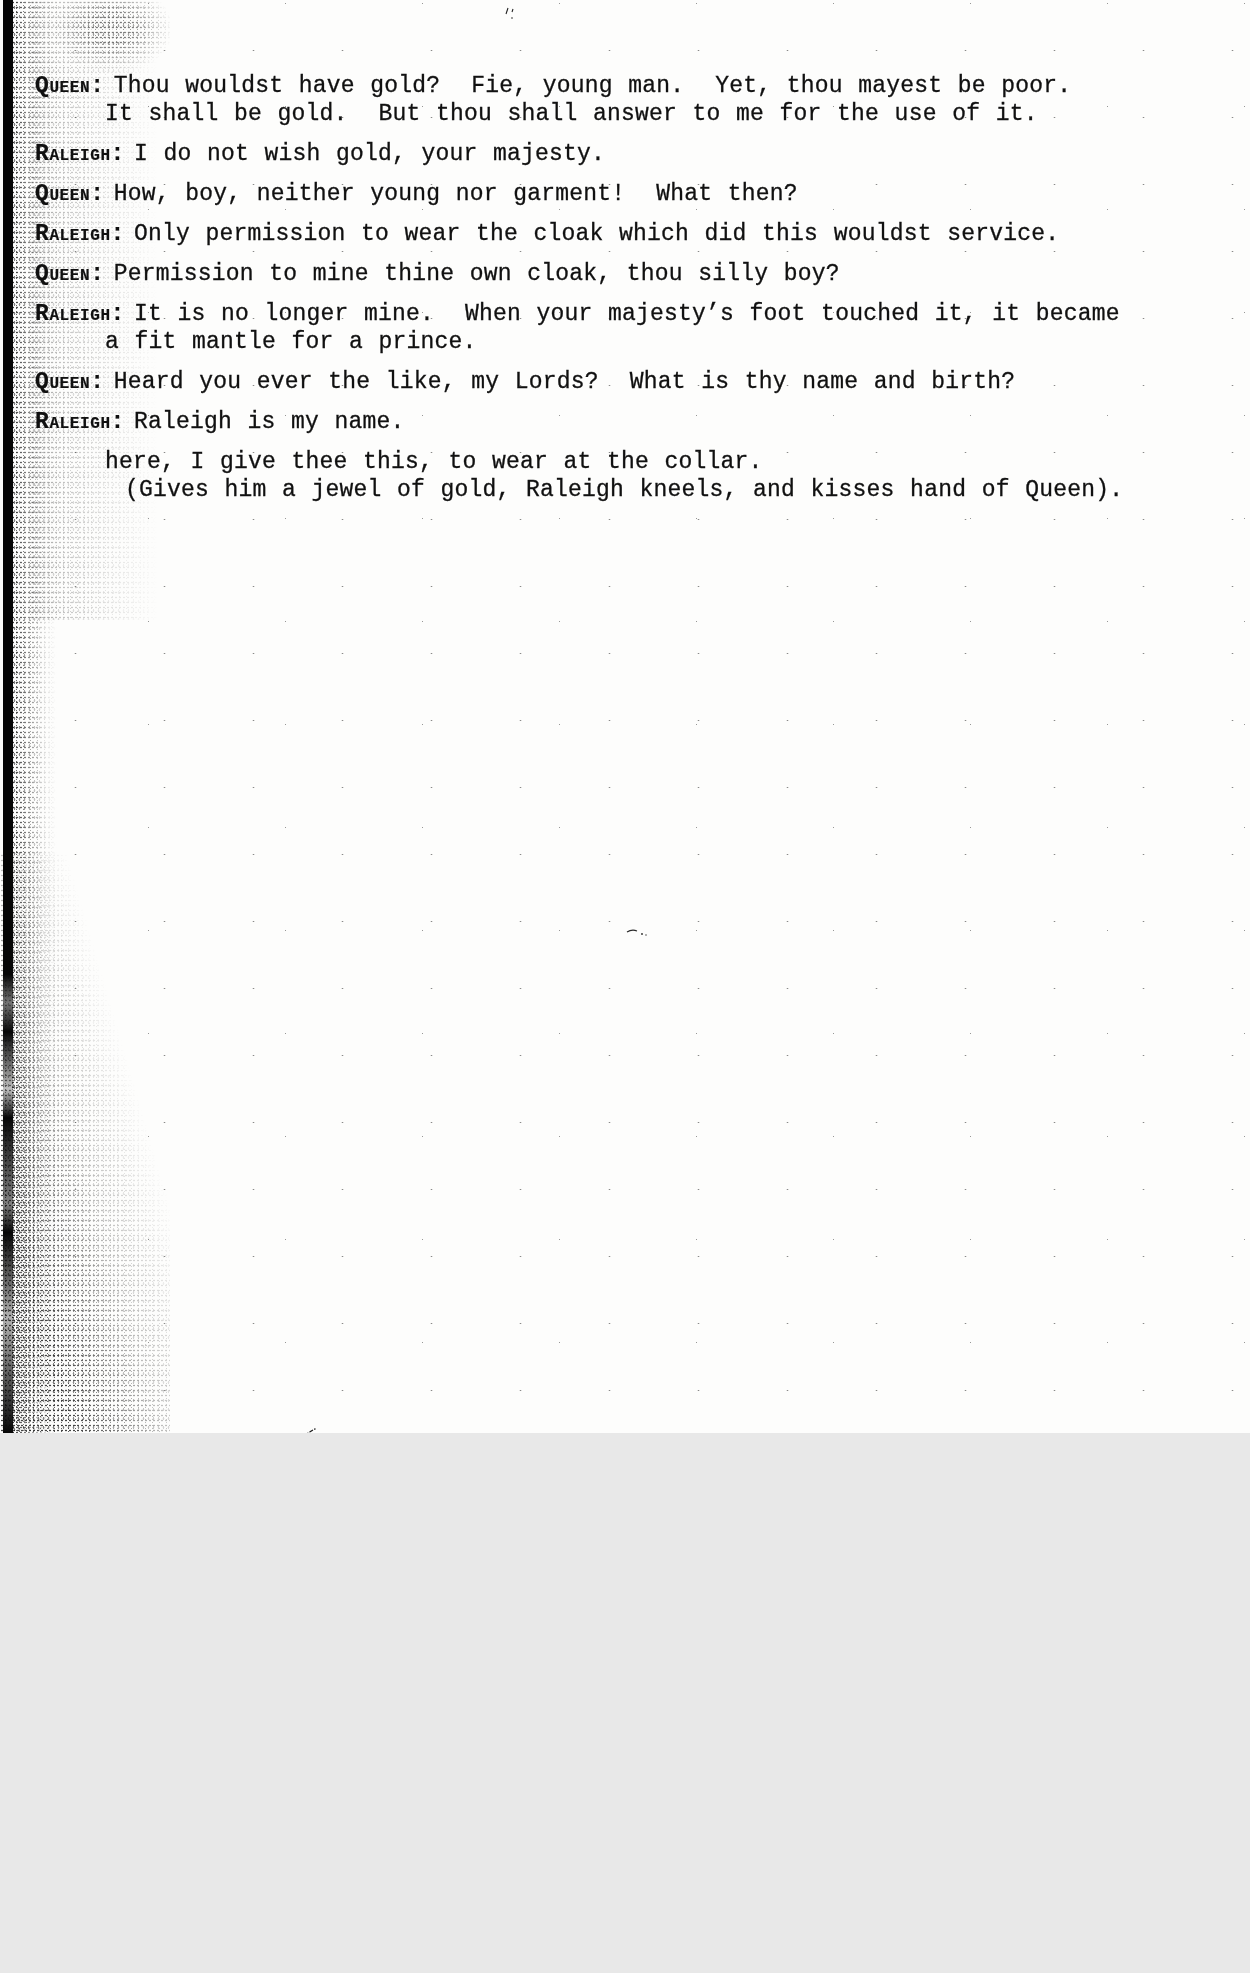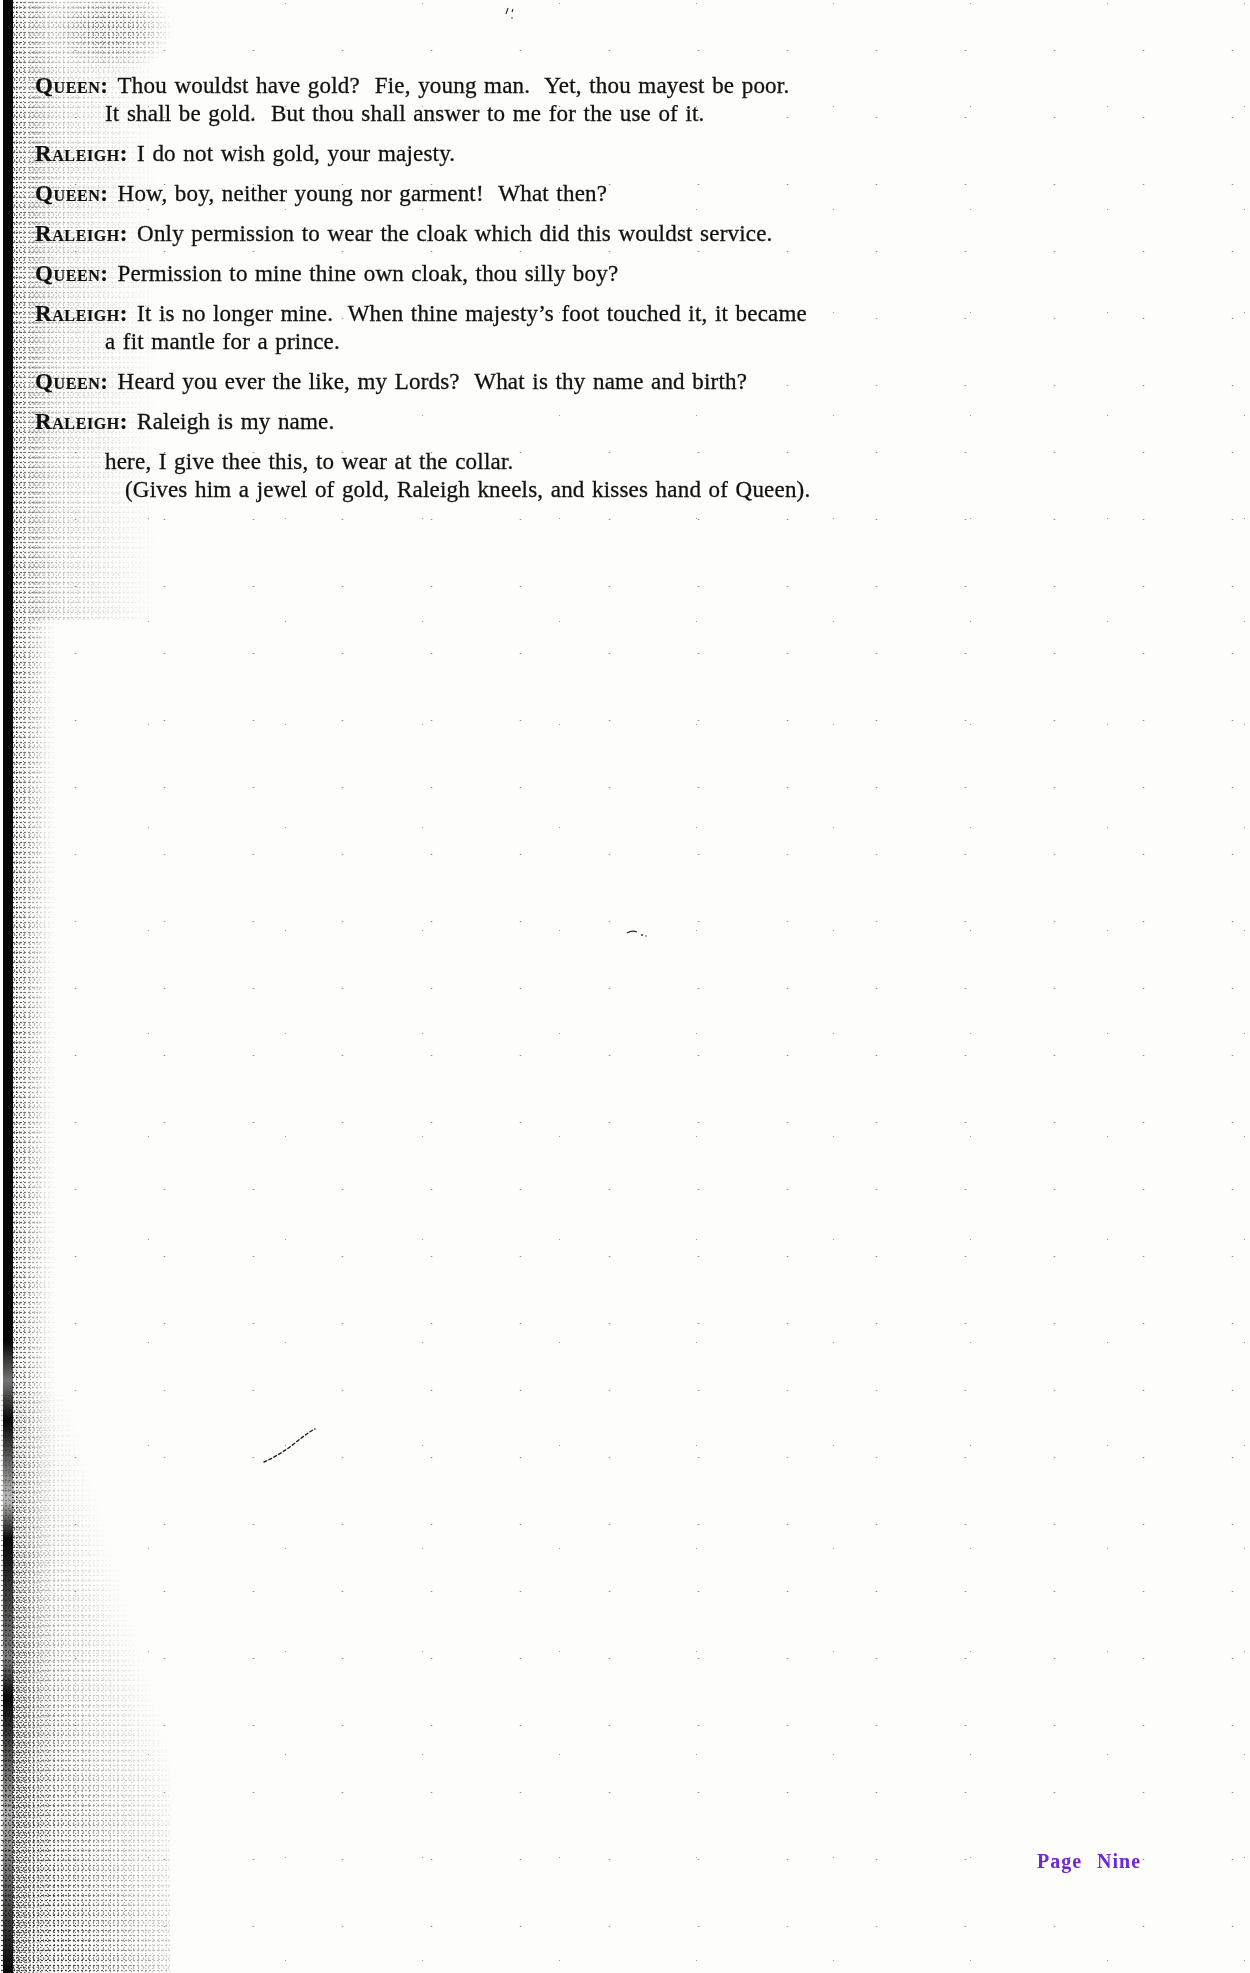--- a/index.html
+++ b/index.html
@@ -1,22 +1,22 @@
 <!DOCTYPE html>
 <html><head>
 <meta charset="utf-8">
 <style>
   html, body { margin: 0; padding: 0; background: #e8e8e8; }
   .page {
     position: relative;
     width: 1250px;
-    height: 1973px;
+    height: 1433px;
     background: #fdfdfc;
     overflow: hidden;
-    font-family: Liberation Serif, serif;
+    font-family: Liberation Mono, monospace;
     color: #101010;
   }
 
   
   .artifact { position: absolute; pointer-events: none; z-index: 1; }
 
   .edge-bar {
     left: 3px; top: 0; width: 10px; height: 100%;
     background: #060606;
     -webkit-mask-image: linear-gradient(to bottom,
@@ -150,21 +150,21 @@
 
     <div class="para">
       <div class="line"><span class="speaker">Raleigh:</span><span>Only permission to wear the cloak which did this wouldst service.</span></div>
     </div>
 
     <div class="para">
       <div class="line"><span class="speaker">Queen:</span><span>Permission to mine thine own cloak, thou silly boy?</span></div>
     </div>
 
     <div class="para">
-      <div class="line"><span class="speaker">Raleigh:</span><span>It is no longer mine.  When thine majesty’s foot touched it, it became</span></div>
+      <div class="line"><span class="speaker">Raleigh:</span><span>It is no longer mine.  When your majesty’s foot touched it, it became</span></div>
       <div class="line cont">a fit mantle for a prince.</div>
     </div>
 
     <div class="para">
       <div class="line"><span class="speaker">Queen:</span><span>Heard you ever the like, my Lords?  What is thy name and birth?</span></div>
     </div>
 
     <div class="para">
       <div class="line"><span class="speaker">Raleigh:</span><span>Raleigh is my name.</span></div>
     </div>

